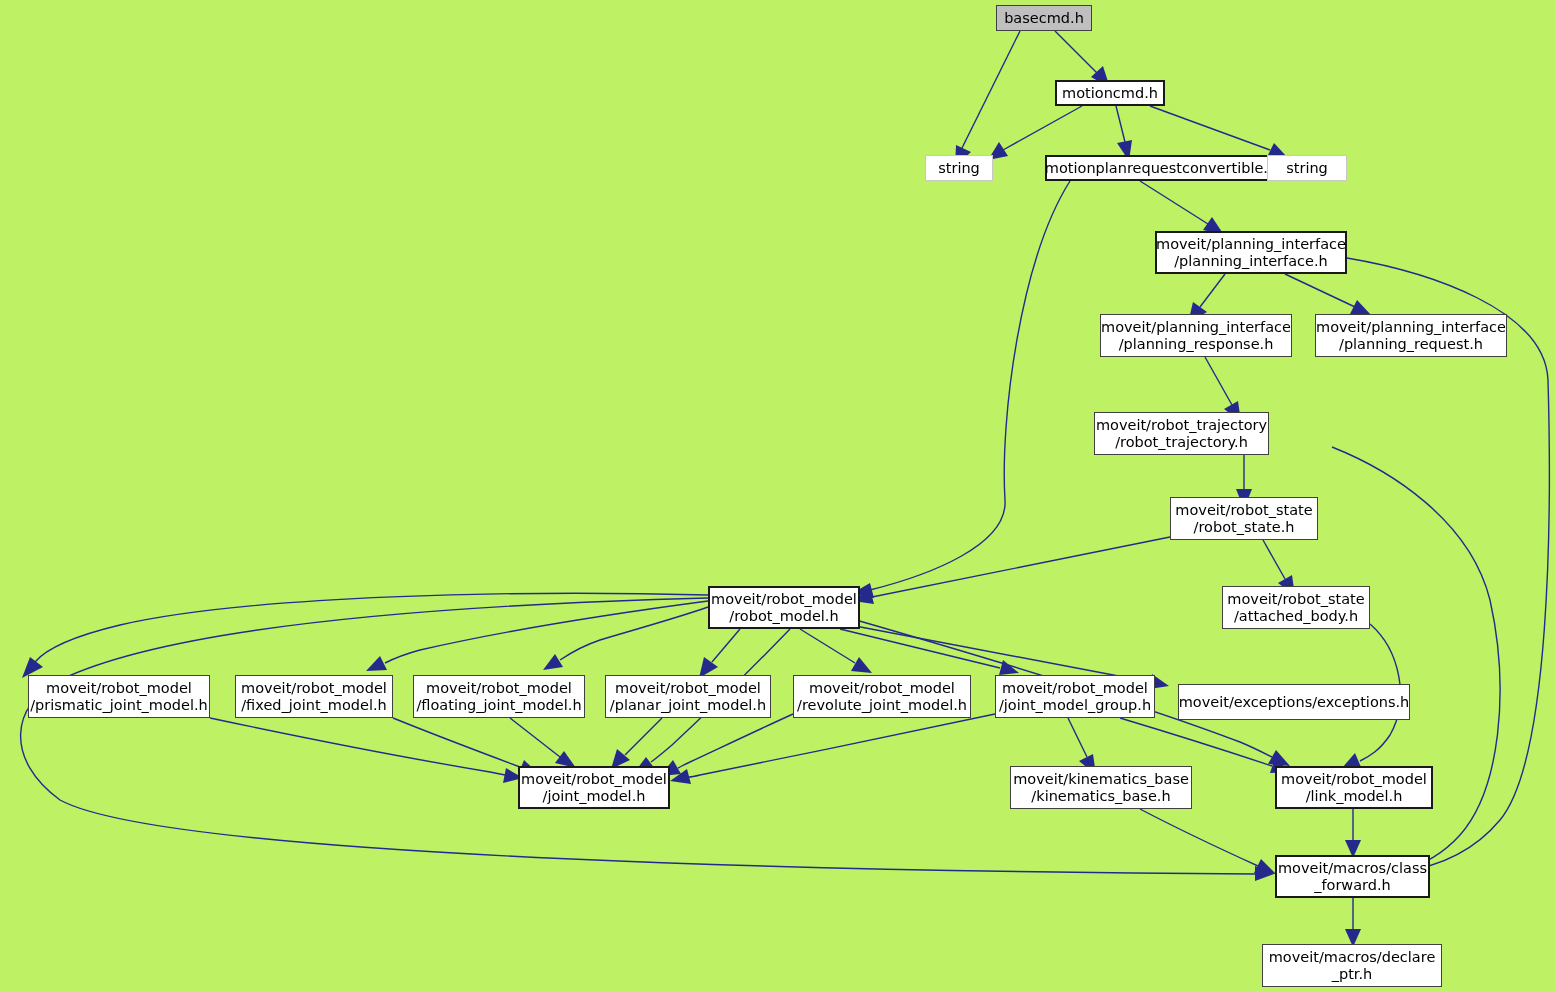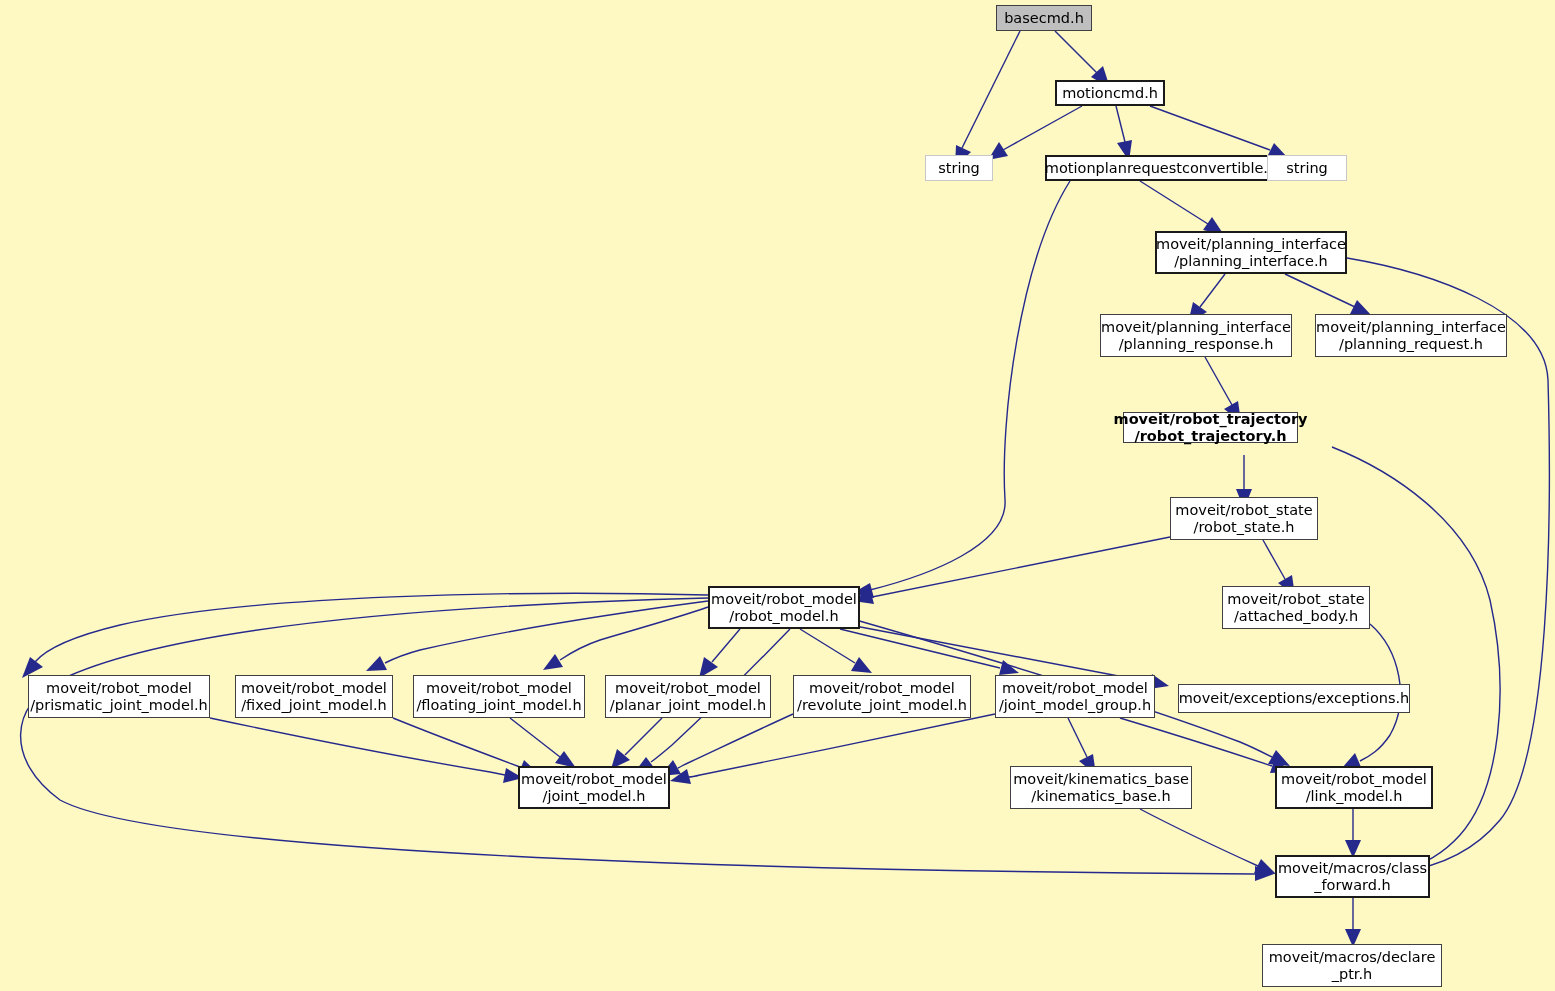--- a/index.html
+++ b/index.html
@@ -4,21 +4,21 @@
 <style>
   html, body {
     margin: 0;
     padding: 0;
     background: #ffffff;
   }
   #graph-canvas {
     position: relative;
     width: 1555px;
     height: 991px;
-    background: #fef9c3;
+    background: #bef264;
     font-family: "DejaVu Sans", "Liberation Sans", sans-serif;
     overflow: hidden;
   }
   svg#edge-layer {
     position: absolute;
     left: 0;
     top: 0;
     width: 1555px;
     height: 991px;
     pointer-events: none;
@@ -182,21 +182,21 @@
 
       <path class="edge-path" d="M1353,898 L1353,930"></path>
       <polygon class="arrow-head" points="1353,947 1345,929 1361,929"></polygon>
     </g>
   </svg>
 
   <div class="node root" style="left:996px; top:5px; width:96px; height:26px;">
     <span class="node-label">basecmd.h</span>
   </div>
 
-  <div class="node thick" style="left:1055px; top:80px; width:110px; height:26px;justify-content:flex-end;">
+  <div class="node thick" style="left:1055px; top:80px; width:110px; height:26px;">
     <span class="node-label">motioncmd.h</span>
   </div>
 
   <div class="node sys" style="left:925px; top:155px; width:68px; height:26px;">
     <span class="node-label">string</span>
   </div>
 
   <div class="node thick" style="left:1045px; top:155px; width:232px; height:26px;">
     <span class="node-label">motionplanrequestconvertible.h</span>
   </div>
@@ -213,21 +213,21 @@
   <div class="node" style="left:1100px; top:314px; width:192px; height:43px;">
     <span class="node-label">moveit/planning_interface
 /planning_response.h</span>
   </div>
 
   <div class="node" style="left:1315px; top:314px; width:192px; height:43px;">
     <span class="node-label">moveit/planning_interface
 /planning_request.h</span>
   </div>
 
-  <div class="node" style="left:1123px; top:412px; width:175px; height:31px;font-weight:bold;">
+  <div class="node" style="left:1094px; top:412px; width:175px; height:43px;">
     <span class="node-label">moveit/robot_trajectory
 /robot_trajectory.h</span>
   </div>
 
   <div class="node" style="left:1170px; top:497px; width:148px; height:43px;">
     <span class="node-label">moveit/robot_state
 /robot_state.h</span>
   </div>
 
   <div class="node" style="left:1222px; top:586px; width:148px; height:43px;">
@@ -263,21 +263,21 @@
   <div class="node" style="left:793px; top:675px; width:178px; height:43px;">
     <span class="node-label">moveit/robot_model
 /revolute_joint_model.h</span>
   </div>
 
   <div class="node" style="left:995px; top:675px; width:160px; height:43px;">
     <span class="node-label">moveit/robot_model
 /joint_model_group.h</span>
   </div>
 
-  <div class="node" style="left:1178px; top:684px; width:232px; height:29px;">
+  <div class="node" style="left:1178px; top:684px; width:232px; height:36px;">
     <span class="node-label">moveit/exceptions/exceptions.h</span>
   </div>
 
   <div class="node thick" style="left:518px; top:766px; width:152px; height:43px;">
     <span class="node-label">moveit/robot_model
 /joint_model.h</span>
   </div>
 
   <div class="node" style="left:1010px; top:766px; width:182px; height:43px;align-items:center;">
     <span class="node-label">moveit/kinematics_base

